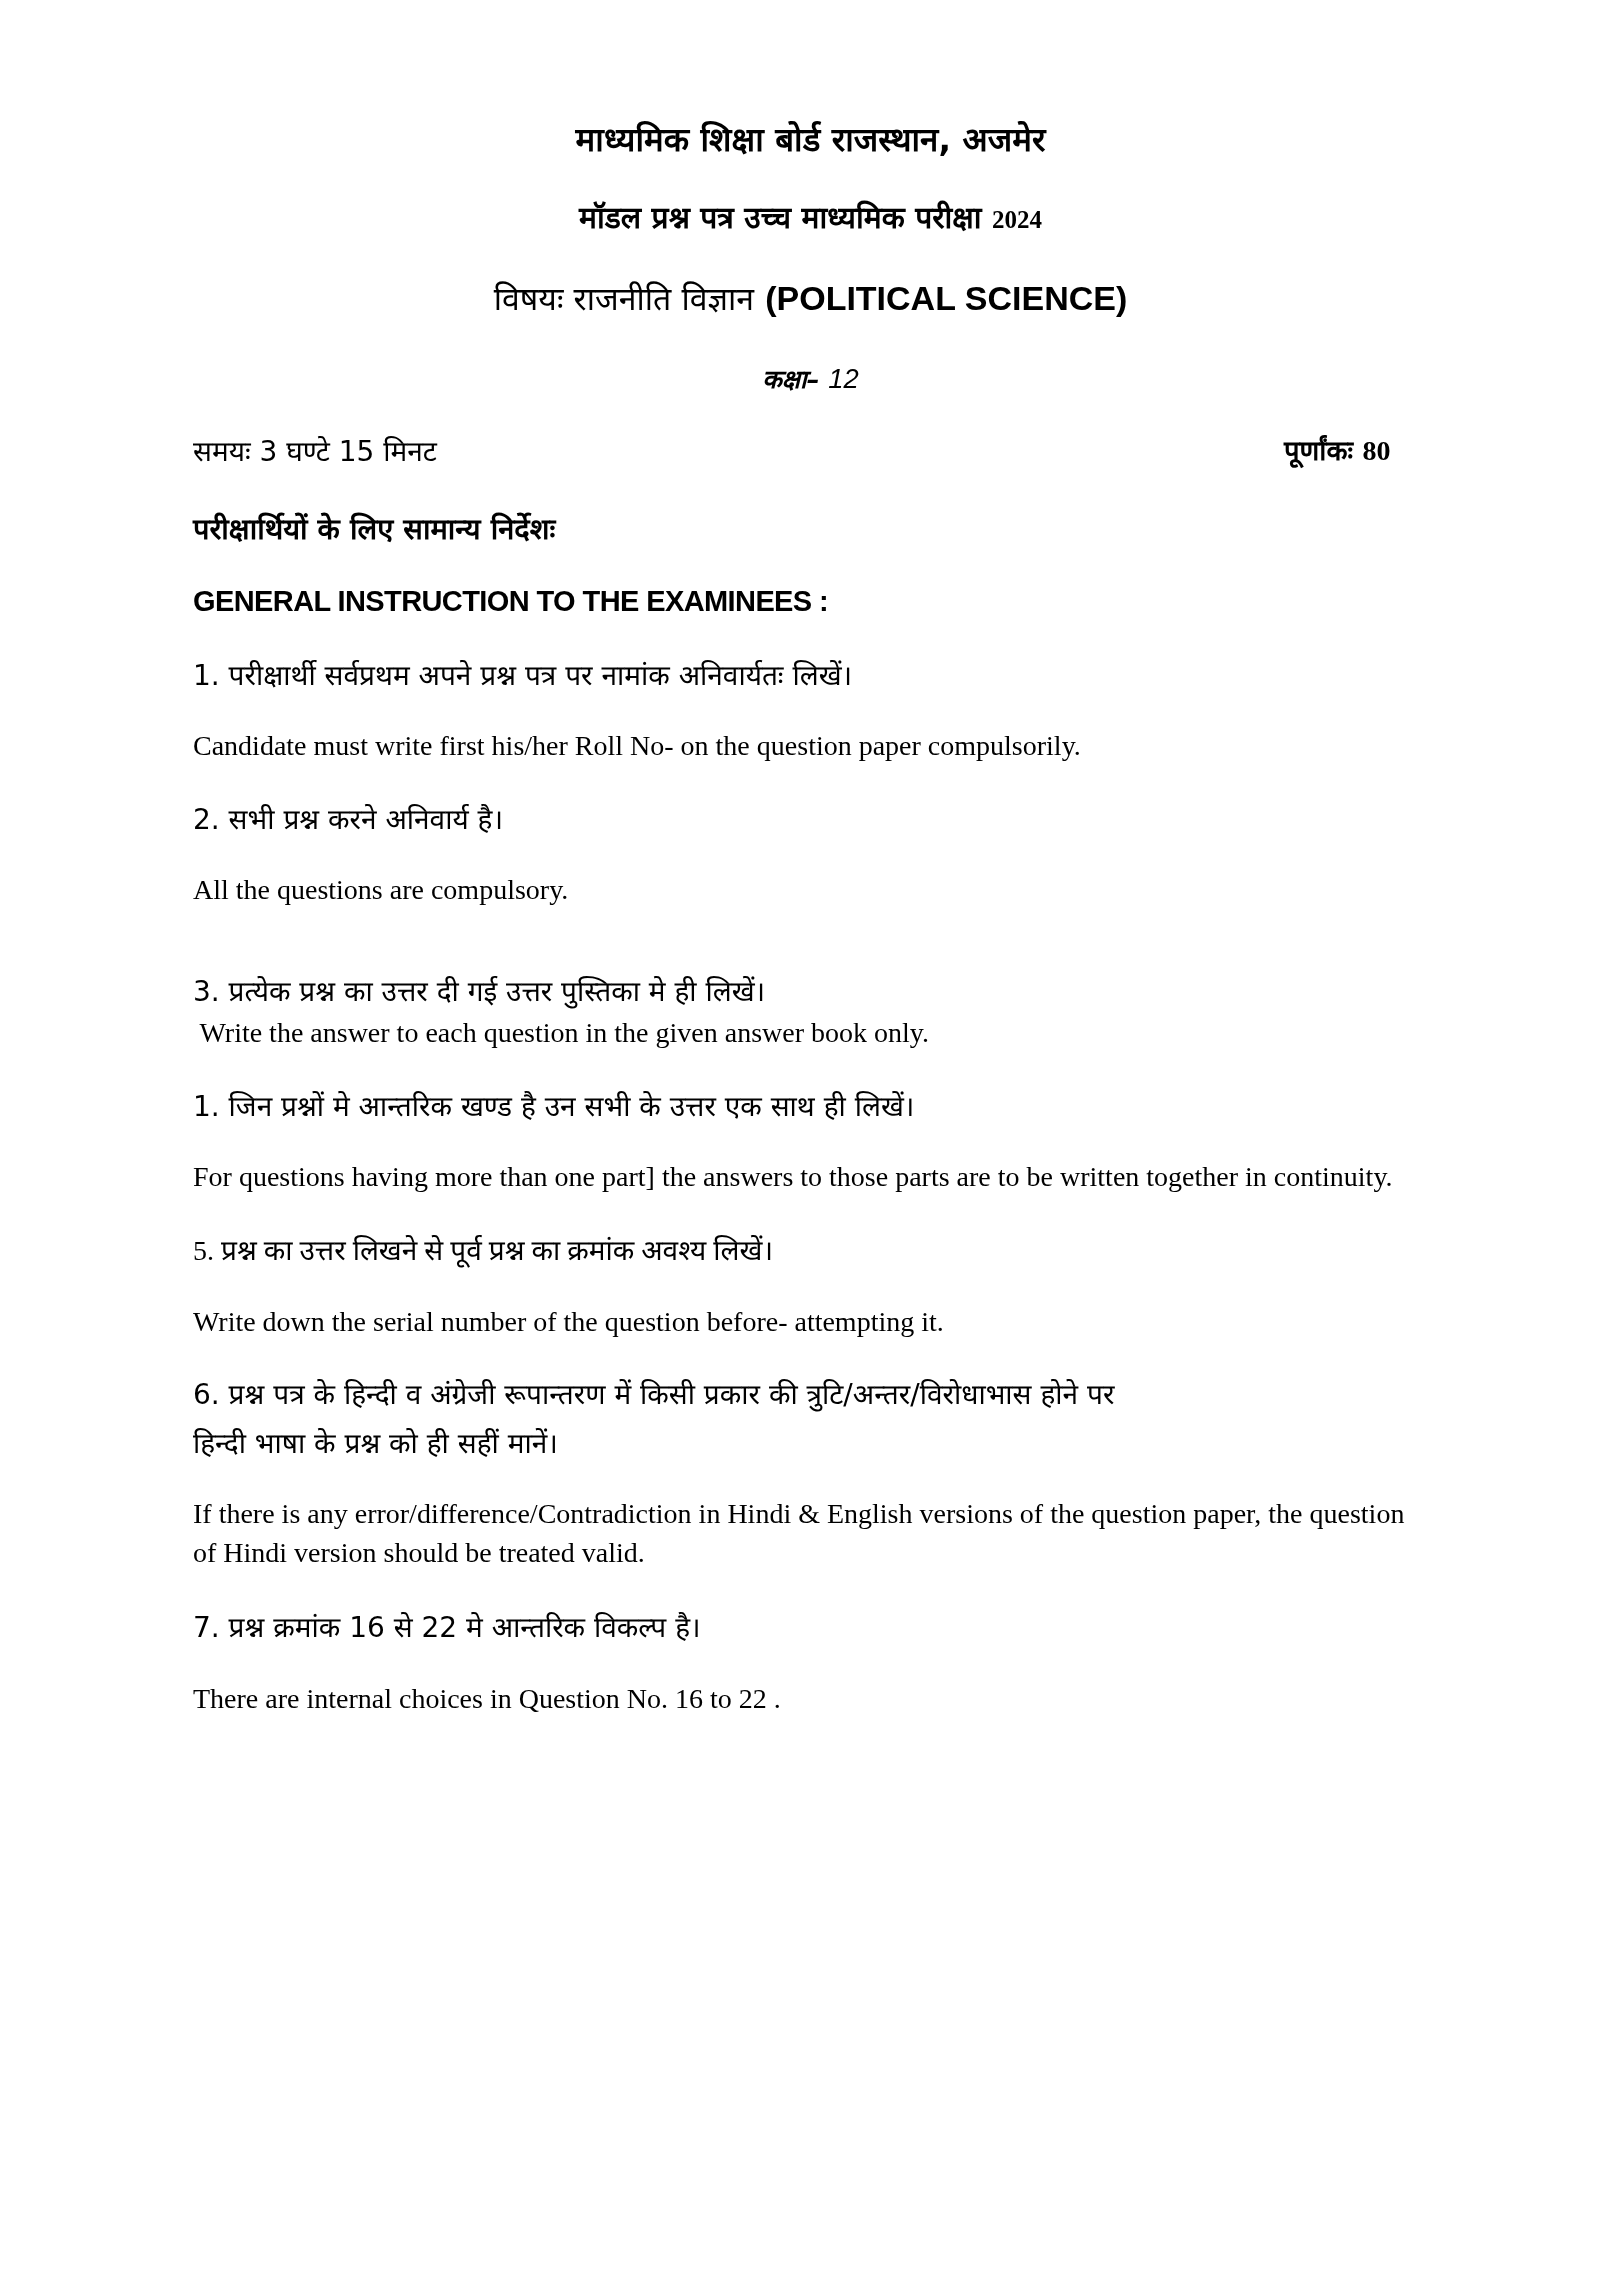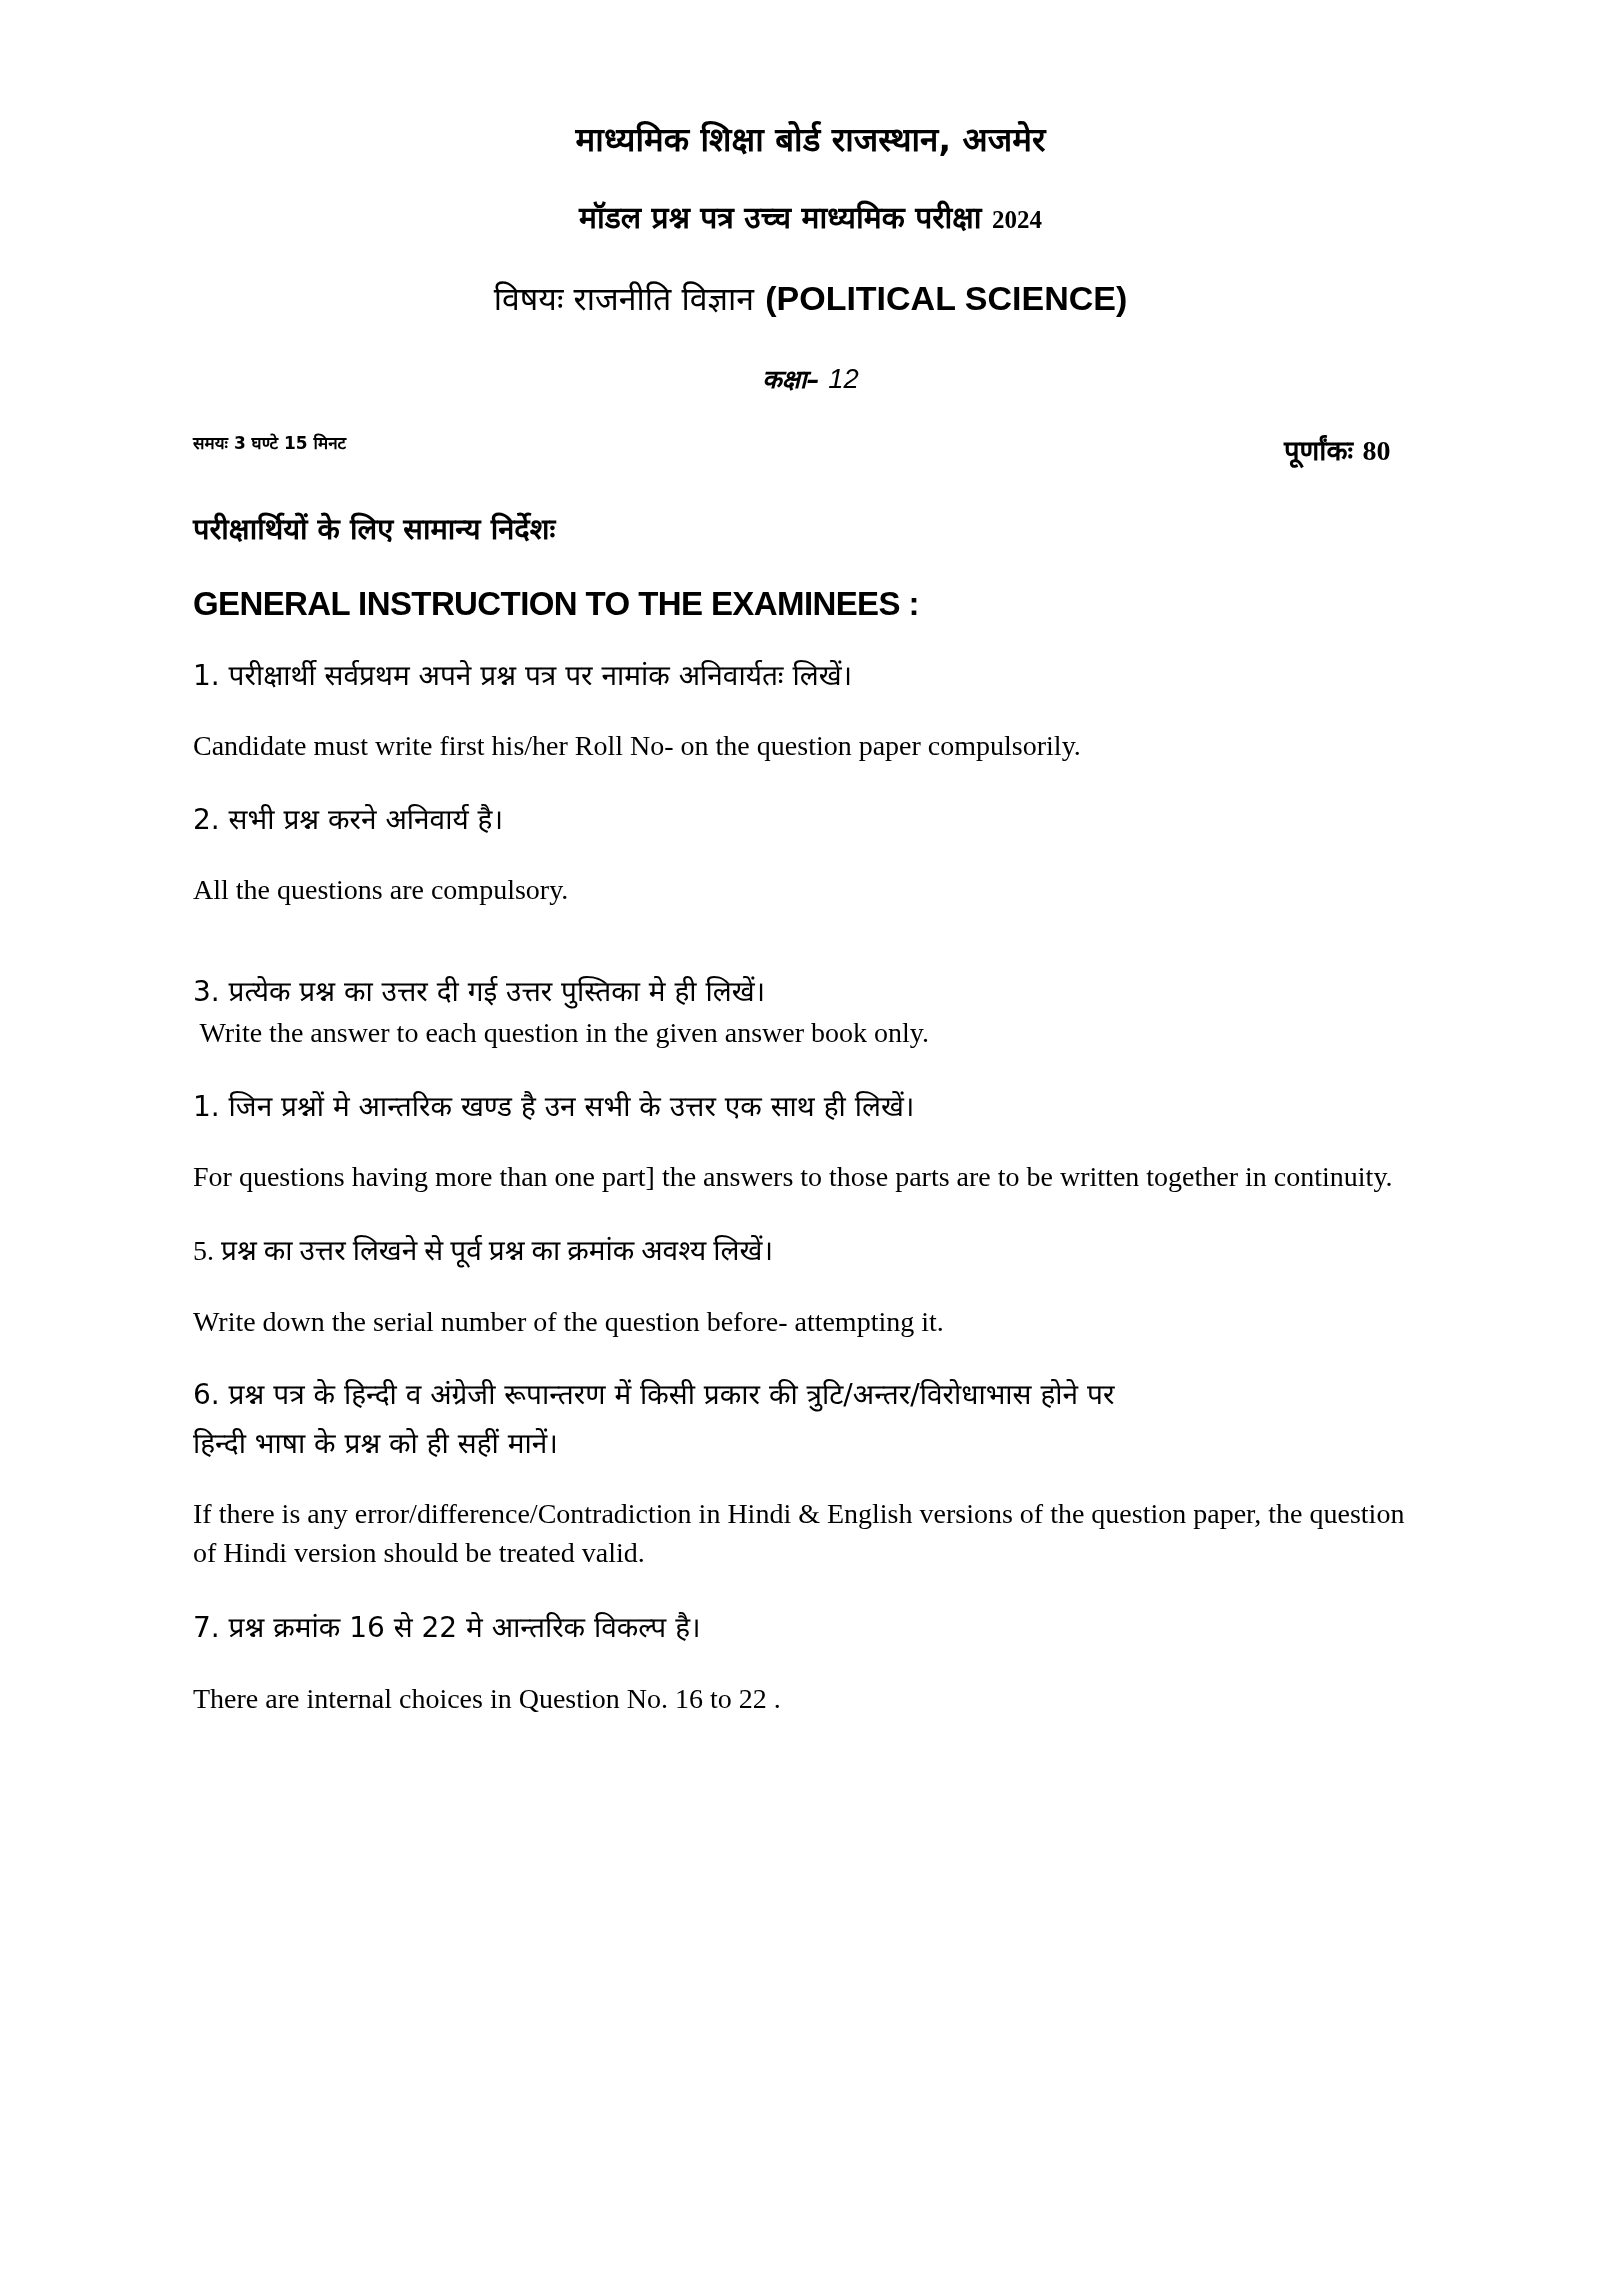--- a/index.html
+++ b/index.html
@@ -8,25 +8,25 @@
   .abs { position: absolute; white-space: nowrap; }
   .center { left: 0; width: 1621px; text-align: center; }
   .title1 { top: 116px; font-family: "DejaVu Sans", sans-serif; font-weight: bold; font-size: 33px; }
   .title2 { top: 196px; font-family: "DejaVu Sans", sans-serif; font-weight: bold; font-size: 30px; }
   .title2 .yr { font-family: "Liberation Serif", serif; font-size: 25px; }
   .title3 { top: 276px; font-family: "DejaVu Sans", sans-serif; font-size: 32px; font-weight: bold; }
   .title3 .hi { font-weight: normal; }
   .title3 .en { font-family: "Liberation Sans", sans-serif; font-weight: bold; font-size: 34px; }
   .classline { top: 361px; font-family: "DejaVu Sans", sans-serif; font-size: 25.5px; font-weight: bold; font-style: italic; }
   .classline .num { font-family: "Liberation Sans", sans-serif; font-weight: normal; font-size: 27.4px; }
-  .time { left: 193px; top: 431px; font-family: "DejaVu Sans", sans-serif; font-size: 17px; font-weight: bold; }
+  .time { left: 193px; top: 431px; font-family: "DejaVu Sans", sans-serif; font-size: 28px; font-weight: normal; }
   .marks { left: 1284px; top: 431px; font-family: "DejaVu Sans", sans-serif; font-size: 27.4px; font-weight: bold; }
   .marks .num, .time .num { font-family: "Liberation Serif", serif; font-size: 28px; }
   .hindi-heading { left: 193px; top: 508px; font-family: "DejaVu Sans", sans-serif; font-size: 29px; font-weight: bold; }
-  .en-heading { left: 193px; top: 585px; font-family: "Liberation Sans", sans-serif; font-size: 33px; font-weight: bold; letter-spacing: -0.6px; }
+  .en-heading { left: 193px; top: 585px; font-family: "Liberation Sans", sans-serif; font-size: 29px; font-weight: bold; letter-spacing: -0.6px; }
   .hi-line { left: 193px; font-family: "DejaVu Sans", sans-serif; font-size: 28px; }
   .en-line { left: 193px; font-family: "Liberation Serif", serif; font-size: 28px; }
 </style>
 </head>
 <body>
 
 <div class="page">
 
   <div class="abs center title1">माध्यमिक शिक्षा बोर्ड राजस्थान, अजमेर</div>
 

